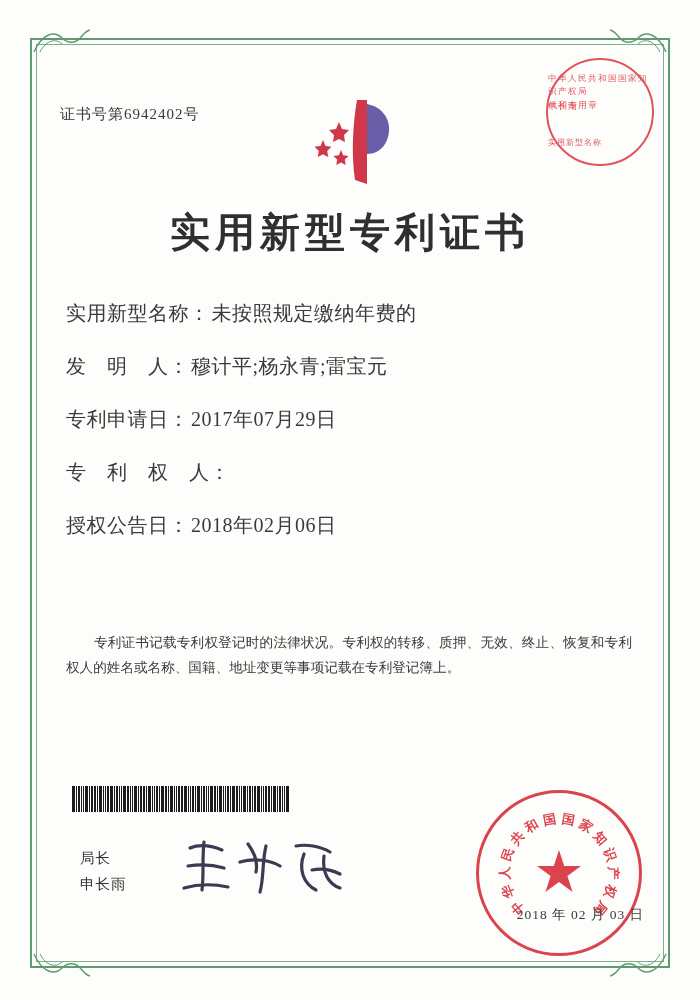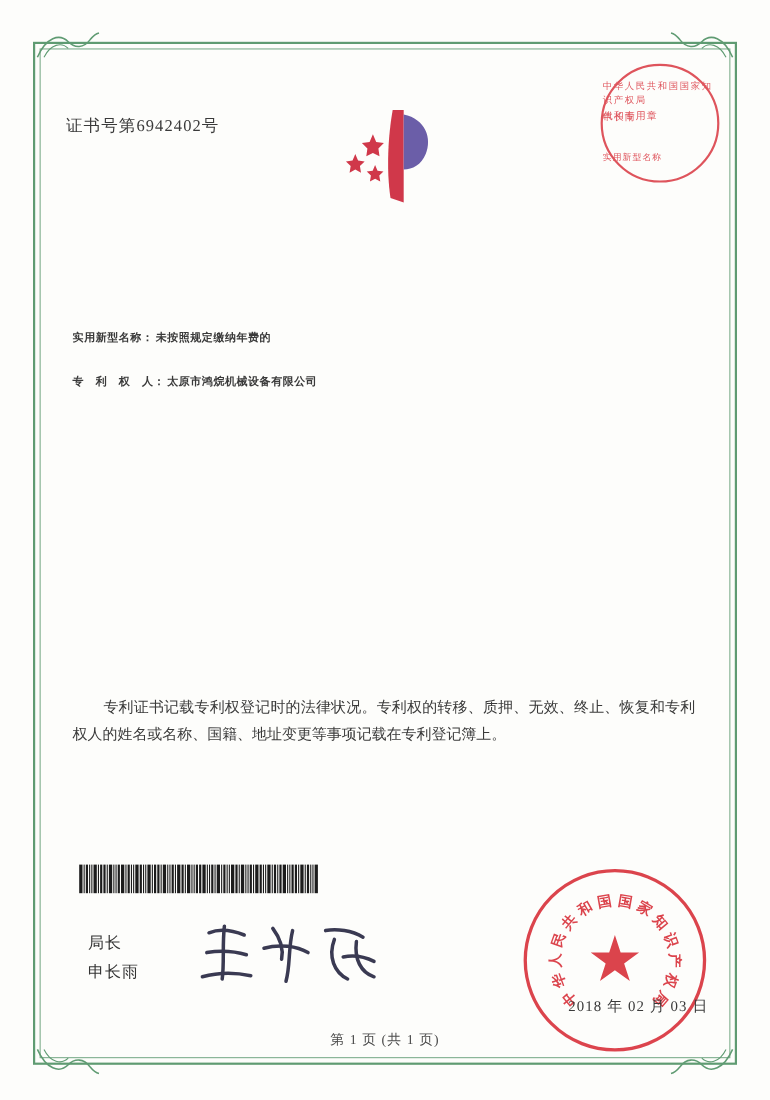--- a/index.html
+++ b/index.html
@@ -117,23 +117,22 @@
   .fields {
     position: absolute;
     left: 66px;
     top: 300px;
     width: 560px;
   }
   .field-row {
     display: flex;
     align-items: flex-start;
     margin-bottom: 26px;
-    font-size: 10px;
+    font-size: 20px;
     color: #3a3a3a;
-    font-weight: bold;
   }
   .field-label {
     white-space: pre;
     letter-spacing: .5px;
   }
   .field-value {
     margin-left: 2px;
     letter-spacing: .5px;
   }
 
@@ -293,29 +292,41 @@
     </svg>
   </div>
 
   <div class="seal-top">
     <div class="st-txt st-arc">中华人民共和国国家知识产权局</div>
     <div class="st-txt st-l1">申长雨</div>
     <div class="st-txt st-l2">代和专用章</div>
     <div class="st-txt st-l3">实用新型名称</div>
   </div>
 
+  <div class="title">实用新型专利证书</div>
 
   <div class="fields">
     <div class="field-row">
       <span class="field-label">实用新型名称：</span>
       <span class="field-value">未按照规定缴纳年费的</span>
     </div>
     <div class="field-row">
+      <span class="field-label">发　明　人：</span>
+      <span class="field-value">穆计平;杨永青;雷宝元</span>
+    </div>
+    <div class="field-row">
+      <span class="field-label">专利申请日：</span>
+      <span class="field-value">2017年07月29日</span>
+    </div>
+    <div class="field-row">
       <span class="field-label">专　利　权　人：</span>
-      <span class="field-value">太原市鸿烷机械设备有限公司</span>
+    </div>
+    <div class="field-row">
+      <span class="field-label">授权公告日：</span>
+      <span class="field-value">2018年02月06日</span>
     </div>
   </div>
 
   <div class="body-text">
     <p>专利证书记载专利权登记时的法律状况。专利权的转移、质押、无效、终止、恢复和专利权人的姓名或名称、国籍、地址变更等事项记载在专利登记簿上。</p>
   </div>
 
   <div class="barcode" id="barcode">
       <i style="width:3px"></i>
       <i style="width:1px"></i>
@@ -441,14 +452,13 @@
       </div>
     <div class="star">
       <svg viewBox="0 0 58 58">
         <path d="M29 6 l5.2 16 16.8 0 -13.6 9.9 5.2 16 -13.6 -9.9 -13.6 9.9 5.2 -16 -13.6 -9.9 16.8 0 z" fill="#d8303a"></path>
       </svg>
     </div>
   </div>
 
   <div class="seal-date">2018 年 02 月 03 日</div>
 
-  <div class="footer">第 1 页 (共 1 页)</div>
 </div>
 
 </body></html>

